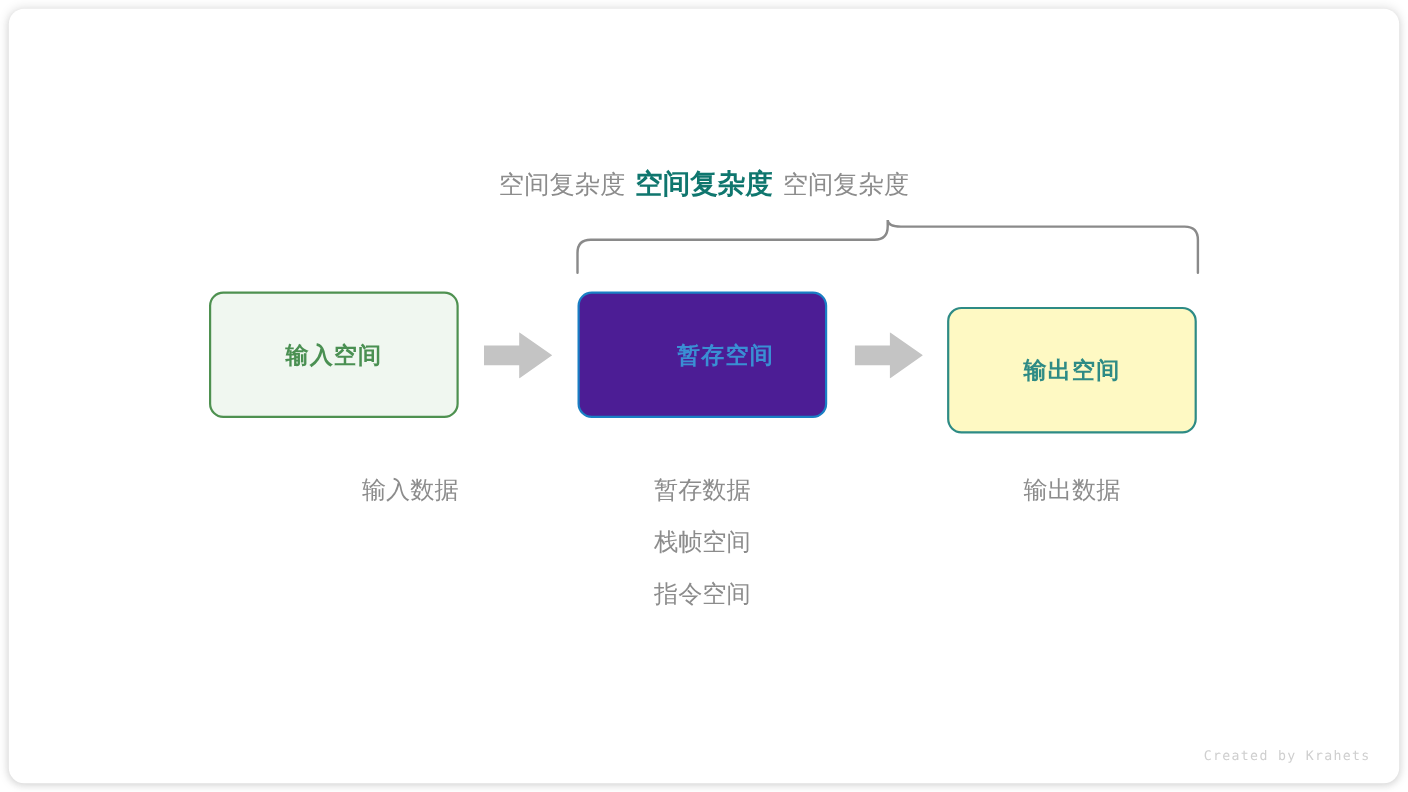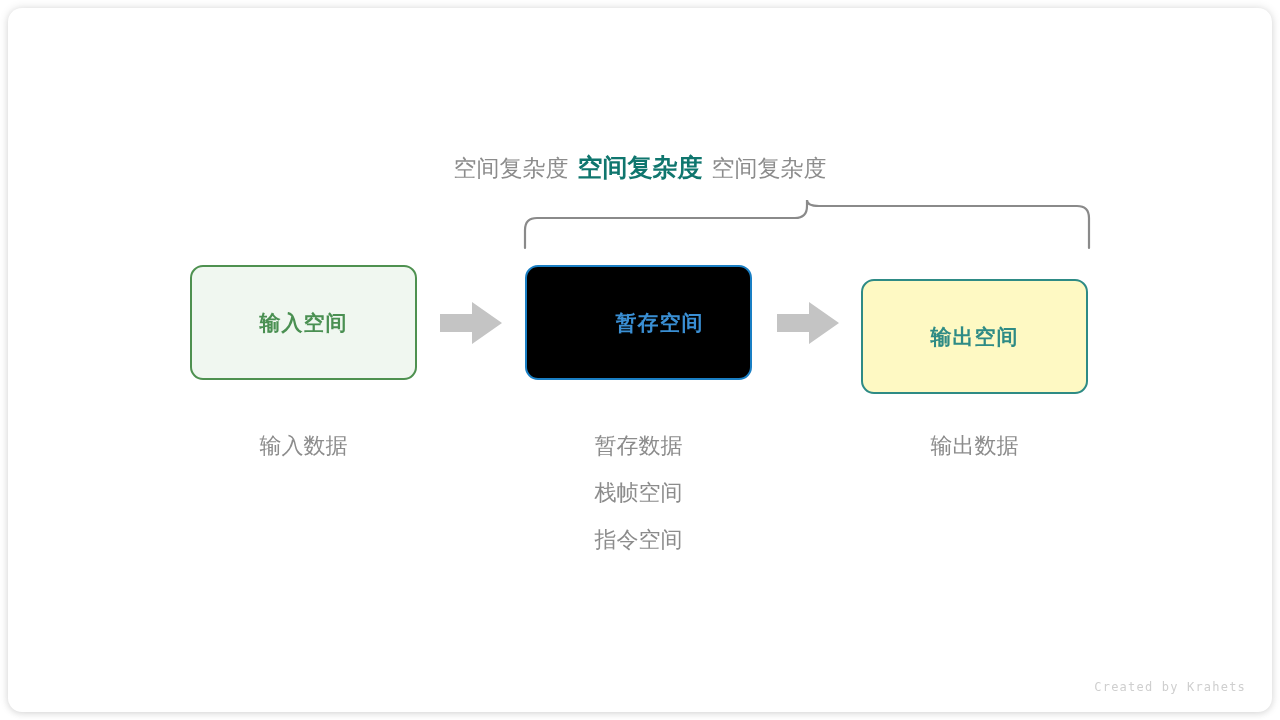--- a/index.html
+++ b/index.html
@@ -54,21 +54,21 @@
     align-items: center;
     justify-content: center;
   }
   .box .box-label {
     font-size: 21px;
     font-weight: 700;
     letter-spacing: 1px;
   }
   #box-input  { left: 190px; border-color: #4e9150; background: #f0f7f0; }
   #box-input  .box-label { color: #4a9052; }
-  #box-temp   { left: 525px; border-color: #1a7fc4; background: #000000; padding-left: 42px; }
+  #box-temp   { left: 525px; border-color: #1a7fc4; background: #4c1d95; padding-left: 42px; }
   #box-temp   .box-label { color: #3a8fd4; }
   #box-output { left: 861px; border-color: #2e8b85; background: #fef9c3; margin-top: 14px; }
   #box-output .box-label { color: #2e8b85; }
 
   
   .arrow {
     position: absolute;
     top: 302px;
     width: 62px; height: 42px;
   }
@@ -78,21 +78,21 @@
   
   .sub-caption {
     position: absolute;
     top: 422px;
     width: 227px;
     text-align: center;
     color: #8c8c8c;
     font-size: 22px;
   }
   .sub-caption .sub-line { line-height: 47px; white-space: nowrap; }
-  #sub-input  { left: 190px; }
+  #sub-input  { left: 190px; text-align: right; }
   #sub-temp   { left: 525px; }
   #sub-output { left: 861px; }
 
   
   #footer {
     position: absolute;
     right: 34px; bottom: 26px;
     color: #cfcfcf;
     font-family: "DejaVu Sans Mono", "Liberation Mono", monospace;
     font-size: 12px;

